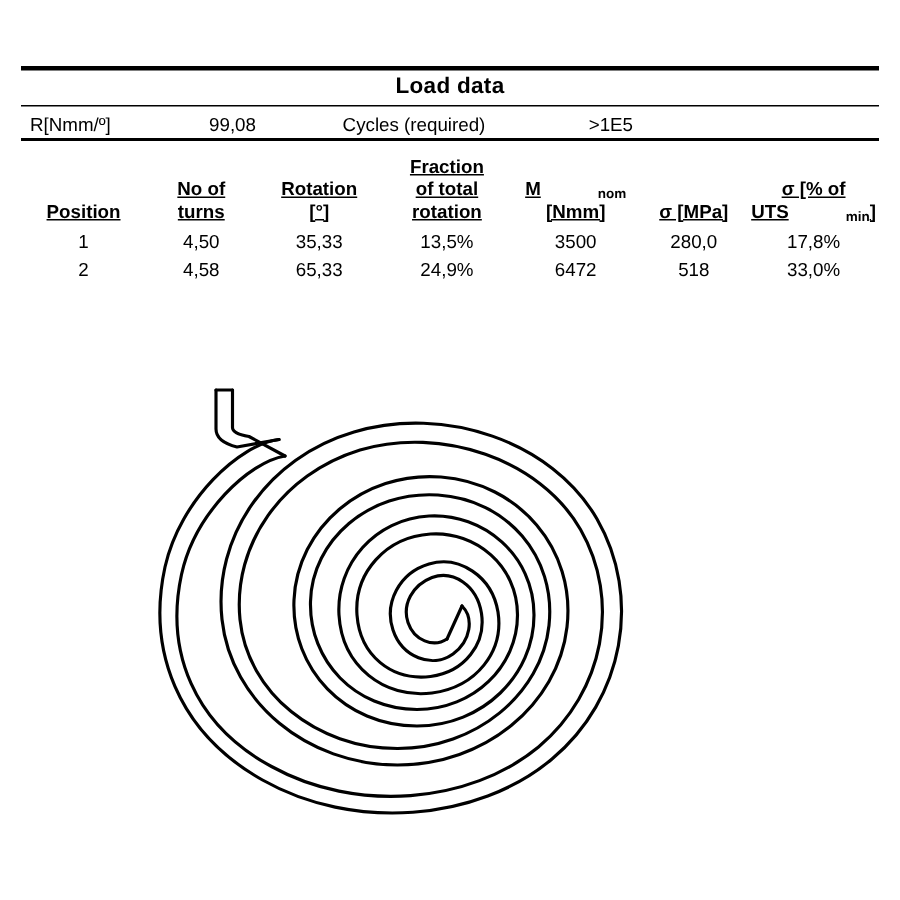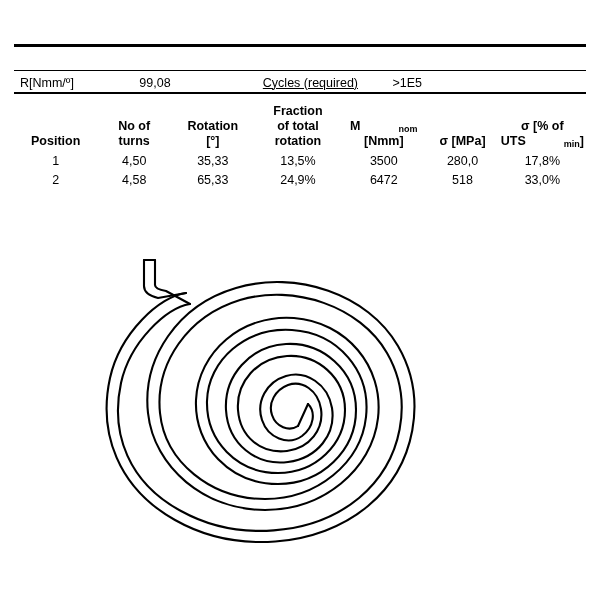--- a/index.html
+++ b/index.html
@@ -62,38 +62,39 @@
     height: 17px;
     font-size: 12.5px;
     display: flex;
     align-items: center;
   }
   .subrow .cell {
     white-space: nowrap;
   }
   .sr1 { width: 96px; text-align: left; padding-left: 4px; }
   .sr2 { width: 78px; text-align: center; }
-  .sr3 { width: 164px; text-align: right; text-decoration: underline; }
+  .sr3 { width: 164px; text-align: center; }
   .sr4 { width: 64px; text-align: right; }
   .sr5 { flex: 1; text-align: center; }
 
   table.main {
     position: absolute;
     left: 14px;
     top: 104px;
     width: 572px;
     border-collapse: collapse;
     font-size: 12.5px;
   }
   table.main th {
     font-weight: bold;
     text-align: center;
     vertical-align: bottom;
     padding: 0 2px 4px 2px;
     line-height: 1.18;
+    text-decoration: underline;
   }
   table.main td {
     text-align: center;
     padding: 2px 2px;
     line-height: 1.2;
   }
   .col-pos { width: 86px; }
   .col-turns { width: 78px; }
   .col-rot { width: 86px; }
   .col-frac { width: 90px; }
@@ -116,20 +117,21 @@
     height: 340px;
   }
 </style>
 </head>
 <body>
 
 <div class="page">
 
   <div class="border-top"></div>
 
+  <div class="title">Load data</div>
 
   <div class="border-mid"></div>
 
   <div class="subrow">
     <div class="cell sr1">R[Nmm/º]</div>
     <div class="cell sr2">99,08</div>
     <div class="cell sr3">Cycles (required)</div>
     <div class="cell sr4">&gt;1E5</div>
   </div>
 

